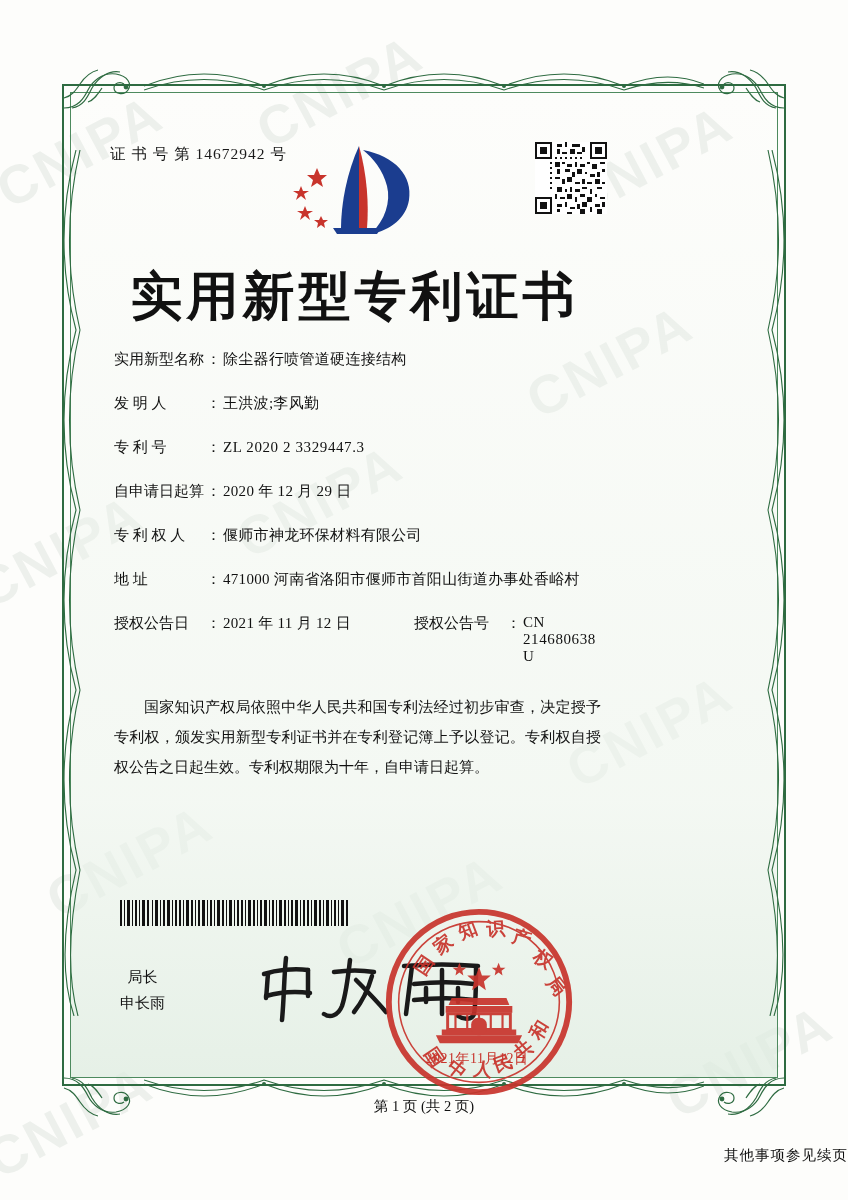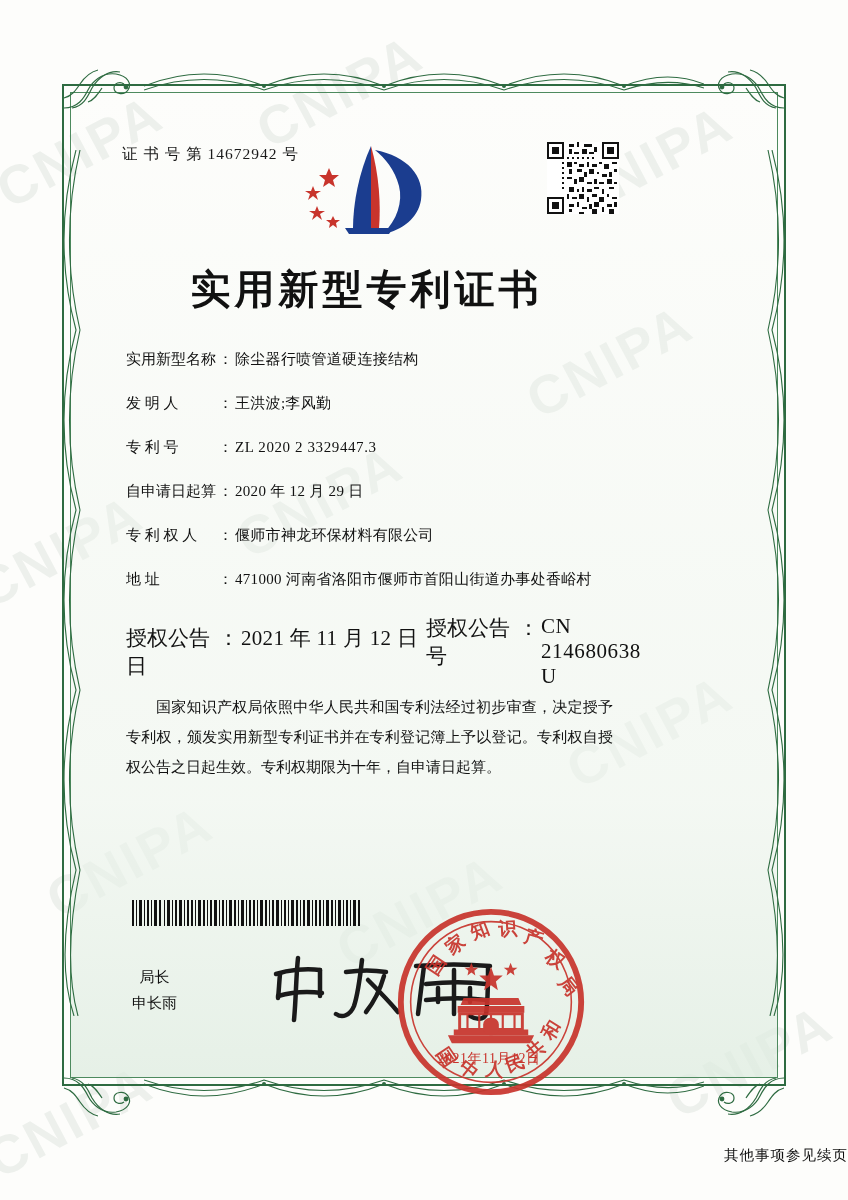--- a/index.html
+++ b/index.html
@@ -61,21 +61,21 @@
     pointer-events: none;
   }
   .edge-orn {
     position: absolute;
     pointer-events: none;
   }
 
   
   #content {
     position: absolute;
-    left: 82px;
+    left: 70px;
     top: 92px;
     width: 569px;
     height: 986px;
     text-decoration: underline;
   }
 
   #cert-number {
     position: absolute;
     left: 40px;
     top: 52px;
@@ -100,21 +100,21 @@
     width: 160px;
     height: 96px;
   }
 
   #doc-title {
     position: absolute;
     left: 0;
     right: 0;
     top: 170px;
     text-align: center;
-    font-size: 40px;
+    font-size: 52px;
     font-weight: bold;
     letter-spacing: 4px;
     color: #111;
     font-family: "Liberation Serif", "DejaVu Serif", serif;
   }
 
   #fields {
     position: absolute;
     left: 44px;
     top: 258px;
@@ -139,22 +139,22 @@
     padding: 0 2px 0 0;
   }
   .field-value {
     flex: 1 1 auto;
     letter-spacing: 0.3px;
   }
   .field-value.mono { font-family: "Liberation Serif", serif; letter-spacing: 0.6px; }
 
   .grant-row {
     display: flex;
-    align-items: center;
-    font-size: 21px;
+    align-items: flex-start;
+    font-size: 15px;
     margin-bottom: 22px;
   }
   .grant-left { flex: 0 0 300px; display: flex; }
   .grant-right { flex: 1 1 auto; display: flex; }
 
   #paragraphs {
     position: absolute;
     left: 44px;
     right: 38px;
     top: 600px;
@@ -630,15 +630,16 @@
           <text transform="translate(94,174) rotate(6)">人</text>
           <text transform="translate(142,160) rotate(-40)">共</text>
           <text transform="translate(162,140) rotate(-58)">和</text>
         </g>
       </g>
     </svg>
     <div id="seal-date">2021年11月12日</div>
 
   </div>
 
+  <div id="page-num">第 1 页 (共 2 页)</div>
   <div id="footer-note">其他事项参见续页</div>
 
 </div>
 
 </body></html>

